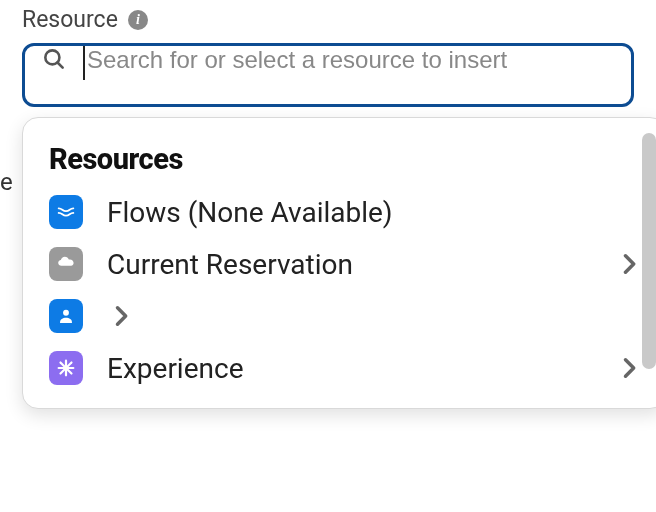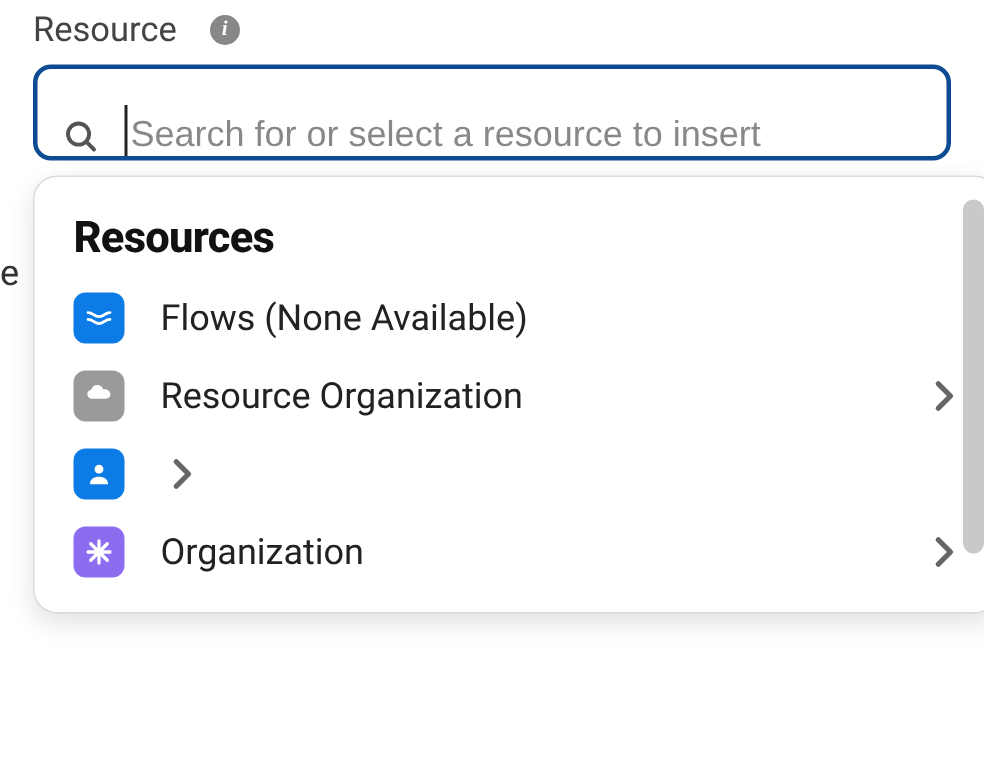--- a/index.html
+++ b/index.html
@@ -1,34 +1,34 @@
 <!DOCTYPE html>
 <html><head>
 <meta charset="utf-8">
 <style>
   * { box-sizing: border-box; margin: 0; padding: 0; }
   html, body { width: 656px; height: 512px; font-family: -apple-system, BlinkMacSystemFont, "Segoe UI", Roboto, Helvetica, Arial, sans-serif; background: #fff; overflow: hidden; }
 
   .field-wrap { position: absolute; left: 22px; top: 6px; width: 612px; }
-  .field-label-row { display: flex; align-items: center; gap: 22px; }
+  .field-label-row { display: flex; align-items: center; gap: 10px; }
   .field-label { font-size: 23px; color: #444; font-weight: 400; }
   .info-icon { width: 20px; height: 20px; border-radius: 50%; background: #888; color: #fff; display: flex; align-items: center; justify-content: center; font-size: 14px; font-weight: 700; font-style: italic; font-family: Georgia, serif; }
 
-  .search-box { margin-top: 10px; height: 64px; border: 3px solid #0d4c92; border-radius: 12px; display: flex; align-items: flex-end; padding: 0 16px; background: #fff; }
+  .search-box { margin-top: 10px; height: 64px; border: 3px solid #0d4c92; border-radius: 12px; display: flex; align-items: flex-start; padding: 0 16px; background: #fff; }
   .search-icon { width: 26px; height: 26px; margin-right: 16px; color: #555; flex: 0 0 auto; }
   .search-input { flex: 1 1 auto; border: none; outline: none; font-size: 24px; color: #222; background: transparent; }
   .search-input::placeholder { color: #888; }
   .cursor-bar { width: 2px; height: 34px; background: #222; margin-right: 2px; }
 
   .dropdown { position: absolute; left: 22px; top: 117px; width: 644px; background: #fff; border: 1px solid #d9d9d9; border-radius: 16px; box-shadow: 0 6px 18px rgba(0,0,0,0.12); padding-bottom: 14px; }
   .dropdown-header { font-size: 29px; font-weight: 800; color: #111; padding: 24px 26px 10px 26px; letter-spacing: -0.5px; }
 
   .item { display: flex; align-items: center; height: 52px; padding: 0 22px 0 26px; cursor: pointer; }
   .item-icon { width: 34px; height: 34px; border-radius: 8px; flex: 0 0 auto; display: flex; align-items: center; justify-content: center; margin-right: 24px; }
-  .item-label { flex: 1 1 auto; font-size: 24px; color: #222; }
+  .item-label { flex: 1 1 auto; font-size: 28px; color: #222; }
   .item-chevron { width: 28px; height: 28px; color: #666; flex: 0 0 auto; }
 
   
   .bg-flows { background: #0d7be5; }
   .bg-apex { background: #0d7be5; }
   .bg-org { background: #9a9a9a; }
   .bg-user { background: #0d7be5; }
   .bg-reservation { background: #8c6df0; }
   .bg-experience { background: #9c6ef2; }
 
@@ -71,21 +71,21 @@
     <span class="item-label">Flows (None Available)</span>
   </div>
 
 
   <div class="item">
     <span class="item-icon bg-org">
       <svg viewBox="0 0 24 24" width="22" height="22" fill="#fff">
         <path d="M7 14c-2 0-3.5-1.4-3.5-3.3 0-1.7 1.2-3 2.9-3.2C6.8 5.4 8.6 4 10.7 4c2.1 0 3.8 1.3 4.4 3.2.4-.1.8-.2 1.2-.2 2.2 0 4 1.7 4 3.9 0 2.1-1.8 3.1-4 3.1H7z"></path>
       </svg>
     </span>
-    <span class="item-label">Resource Organization</span>
+    <span class="item-label">Current Reservation</span>
     <svg class="item-chevron" viewBox="0 0 24 24" fill="none" stroke="currentColor" stroke-width="3" stroke-linecap="round" stroke-linejoin="round">
         <polyline points="9,5 16,12 9,19"></polyline>
       </svg>
   </div>
 
   <div class="item">
     <span class="item-icon bg-user">
       <svg viewBox="0 0 24 24" width="22" height="22" fill="#fff">
         <circle cx="12" cy="8.5" r="3.2"></circle>
           <path d="M5.5 19c0-3.3 2.9-5 6.5-5s6.5 1.7 6.5 5v.5H5.5V19z"></path>
@@ -98,21 +98,21 @@
 
   <div class="item">
     <span class="item-icon bg-reservation">
       <svg viewBox="0 0 24 24" width="22" height="22" fill="none" stroke="#fff" stroke-width="2.4" stroke-linecap="round">
         <line x1="12" y1="4" x2="12" y2="20"></line>
           <line x1="4" y1="12" x2="20" y2="12"></line>
         <line x1="6" y1="6" x2="18" y2="18"></line>
           <line x1="18" y1="6" x2="6" y2="18"></line>
       </svg>
     </span>
-    <span class="item-label">Organization</span>
+    <span class="item-label">Experience</span>
     <svg class="item-chevron" viewBox="0 0 24 24" fill="none" stroke="currentColor" stroke-width="3" stroke-linecap="round" stroke-linejoin="round">
         <polyline points="9,5 16,12 9,19"></polyline>
       </svg>
   </div>
 
 </div>
 
 <div class="scrollbar-track"></div>
 
 </body></html>

